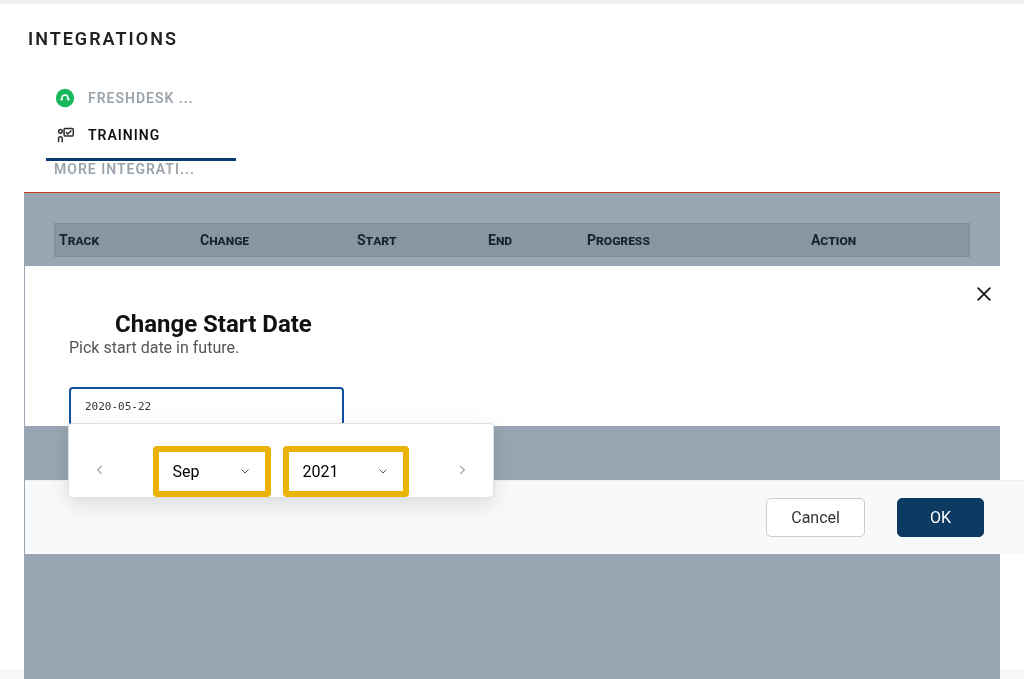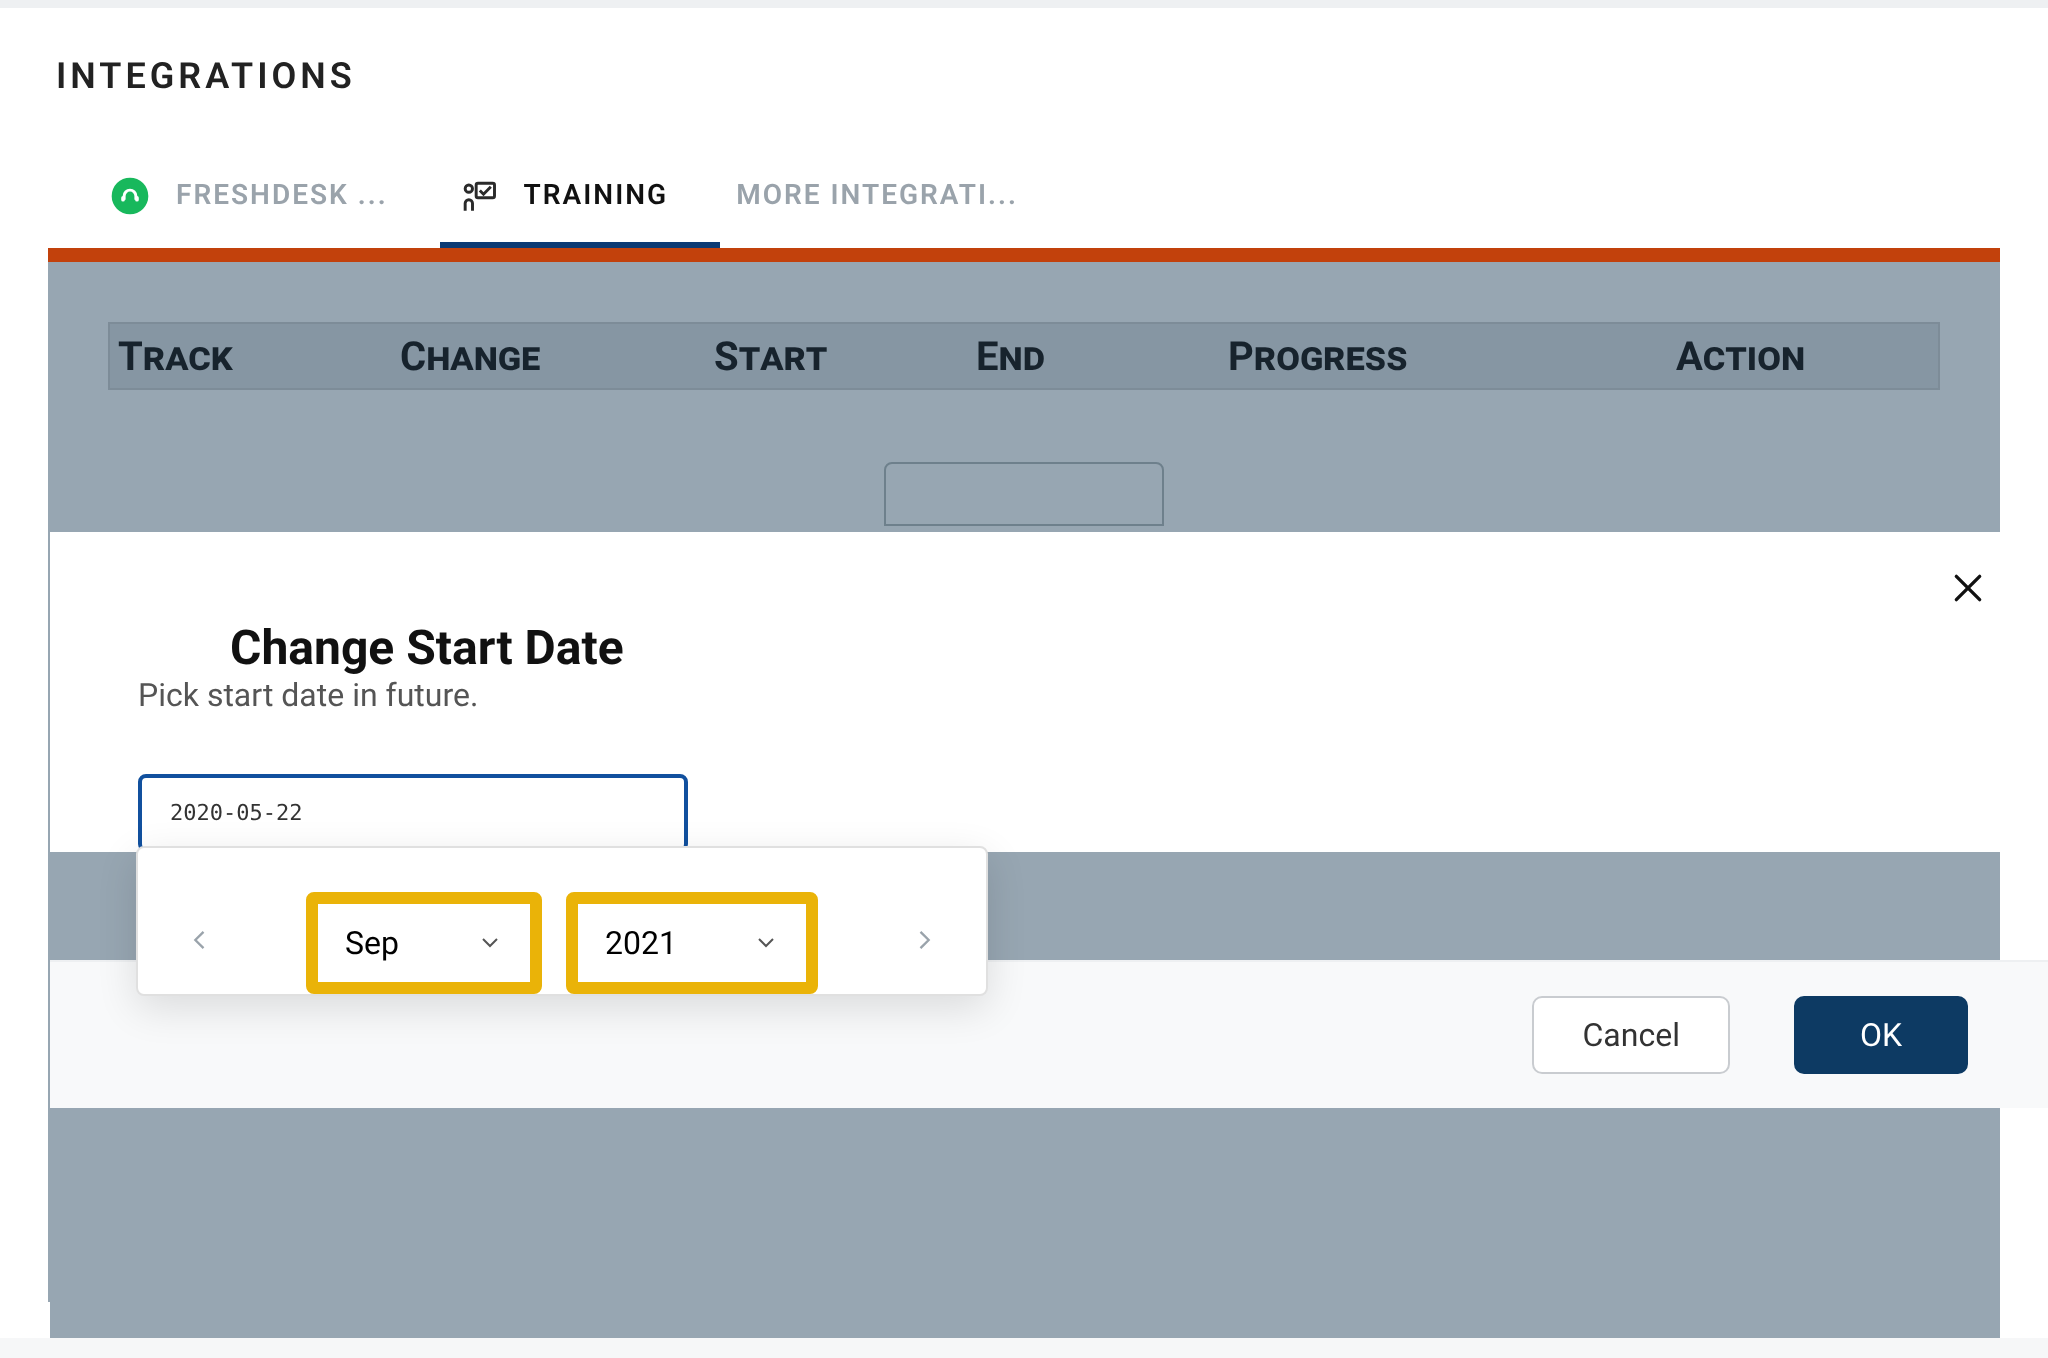--- a/index.html
+++ b/index.html
@@ -13,21 +13,22 @@
       font-weight: 600;
       color: #222;
     }
     .content-wrap {
       margin: 0 24px;
     }
     .tabs {
       display: flex;
       gap: 0;
       padding: 28px 22px 0;
-      border-bottom: 7px solid #c2410c;
+      border-bottom: 1px solid #c2410c;
+      flex-direction: column;
     }
     .tab {
       display: flex;
       align-items: center;
       gap: 12px;
       padding: 0 26px 12px 8px;
       font-size: 14px;
       letter-spacing: 1px;
       font-weight: 600;
       color: #9aa3ab;
@@ -47,31 +48,31 @@
       position: relative;
     }
     .table-head {
       display: flex;
       background: #8696a3;
       height: 34px;
       align-items: center;
       border: 1px solid #7d8c98;
     }
     .th {
-      font-size: 20px;
+      font-size: 14px;
       font-weight: 700;
       font-variant: small-caps;
       color: #17232d;
       padding: 0 4px;
     }
     .th-track    { flex: 0 0 141px; }
     .th-status   { flex: 0 0 157px; }
     .th-start    { flex: 0 0 131px; }
     .th-end      { flex: 0 0 99px;  }
-    .th-progress { flex: 0 0 224px; margin-left: 27px; }
+    .th-progress { flex: 0 0 224px; }
     .th-action   { flex: 1; }
     .ghost-btn {
       position: absolute;
       left: 50%;
       top: 100px;
       transform: translateX(-50%);
       width: 140px; height: 32px;
       border: 1px solid #6e808c;
       border-top-left-radius: 4px; border-top-right-radius: 4px;
     }

